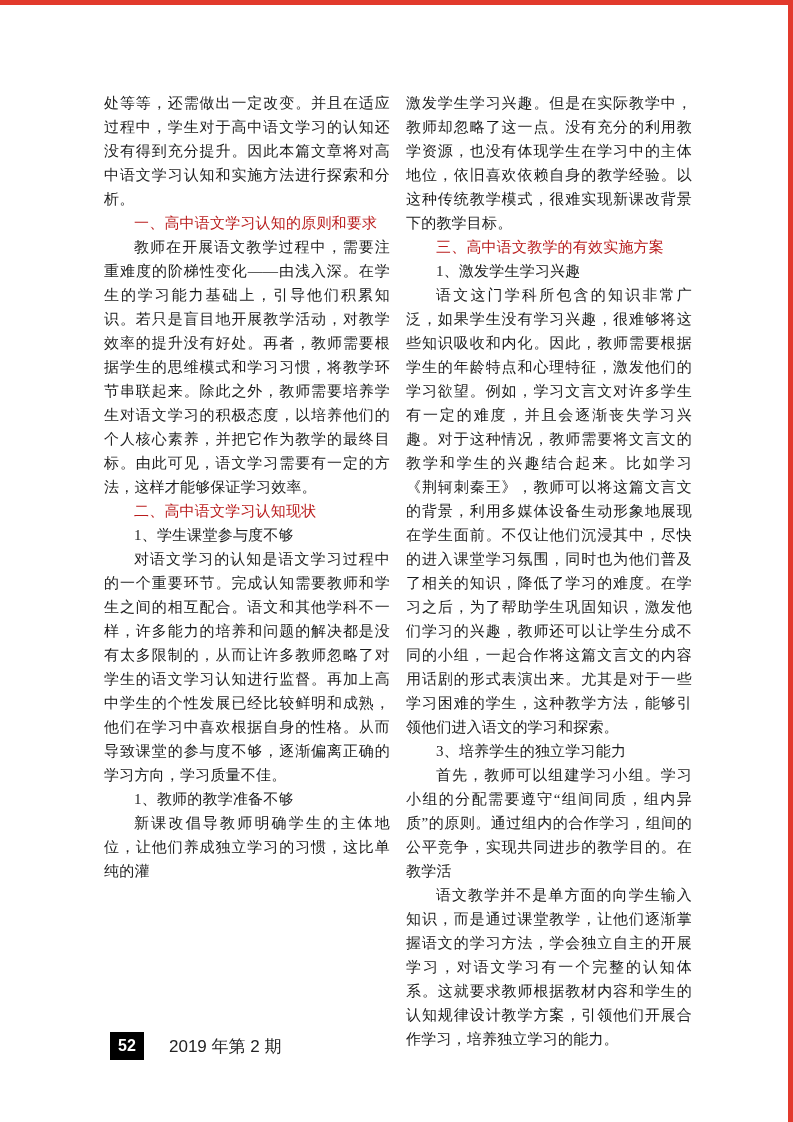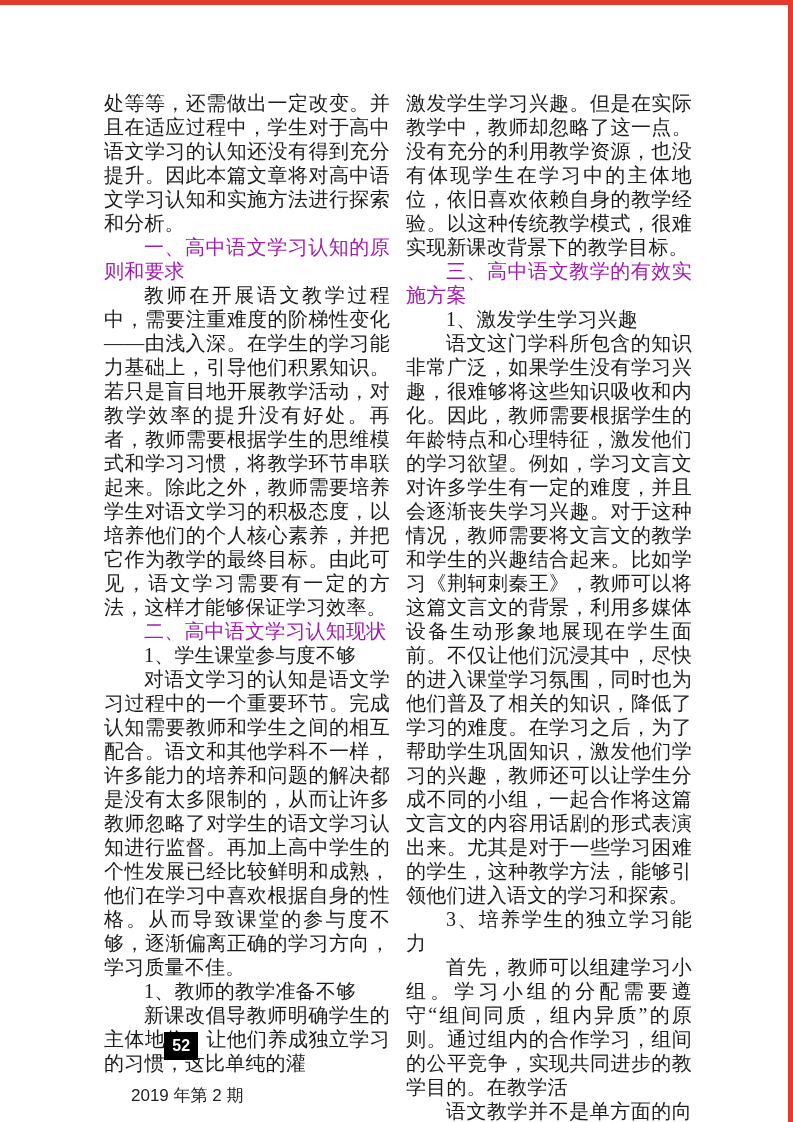--- a/index.html
+++ b/index.html
@@ -19,36 +19,35 @@
     position: absolute; top: 0; right: 0; width: 5px; height: 1122px;
     background: #e23a2c;
   }
   .content {
     position: absolute; left: 104px; top: 91px; width: 588px;
     display: flex; gap: 16px;
   }
   .col { width: 286px; }
   .col p, .col h3, .col h4 {
     margin: 0; padding: 0;
-    font-size: 20px; line-height: 24px;
+    font-size: 15px; line-height: 24px;
     text-align: justify; text-justify: inter-character;
     font-weight: normal;
     letter-spacing: 0.2px;
   }
   .para, .sub, .heading { text-indent: 2em; }
   .para-cont { text-indent: 0; }
   .heading {
     font-family: "Liberation Sans", "DejaVu Sans", sans-serif;
-    font-weight: bold; color: #a21caf;
+    font-weight: bold; color: #b91c1c;
   }
   .footer {
-    position: absolute; left: 119px; top: 1032px;
-    display: flex; align-items: center; gap: 24px;
+    position: absolute; left: 110px; top: 1032px;
+    display: flex; align-items: center; gap: 13px;
     font-family: "Liberation Sans", "DejaVu Sans", sans-serif;
-    flex-direction: column;
   }
   .page-badge {
     width: 34px; height: 28px;
     background: #000000; color: #ffffff;
     display: flex; align-items: center; justify-content: center;
     font-size: 16px; font-weight: bold;
   }
   .issue {
     font-size: 17px; color: #222222; margin-left: 12px;
   }

